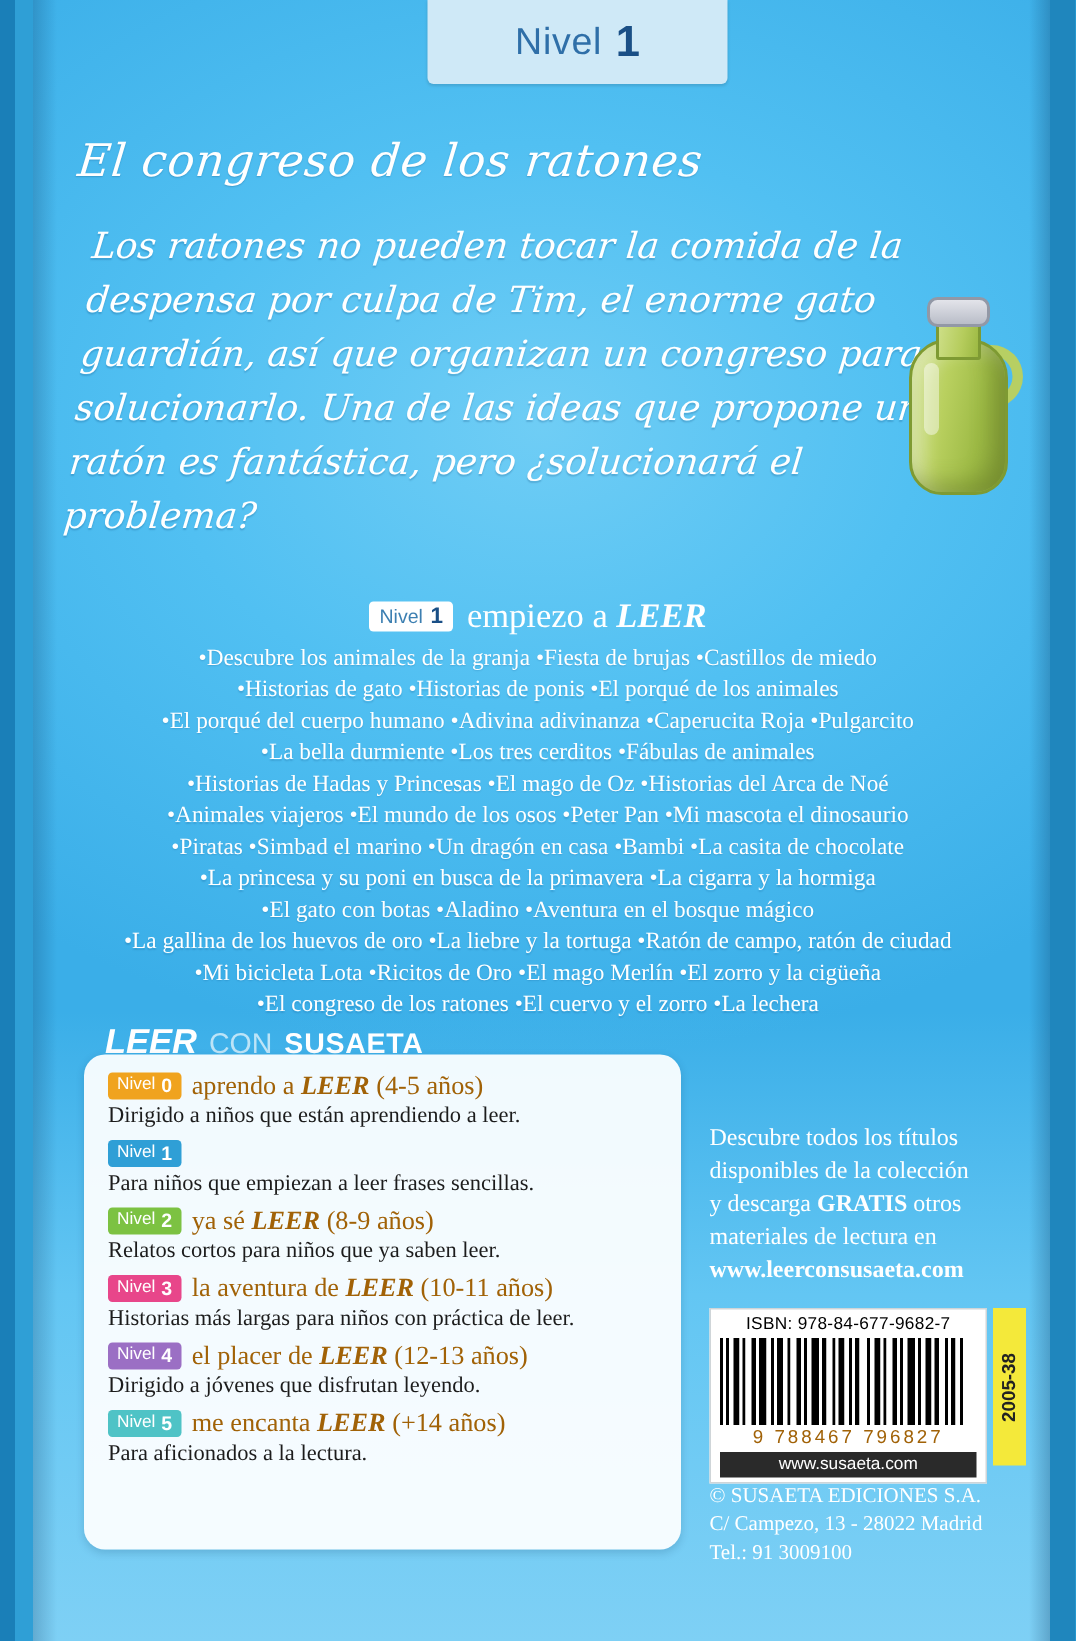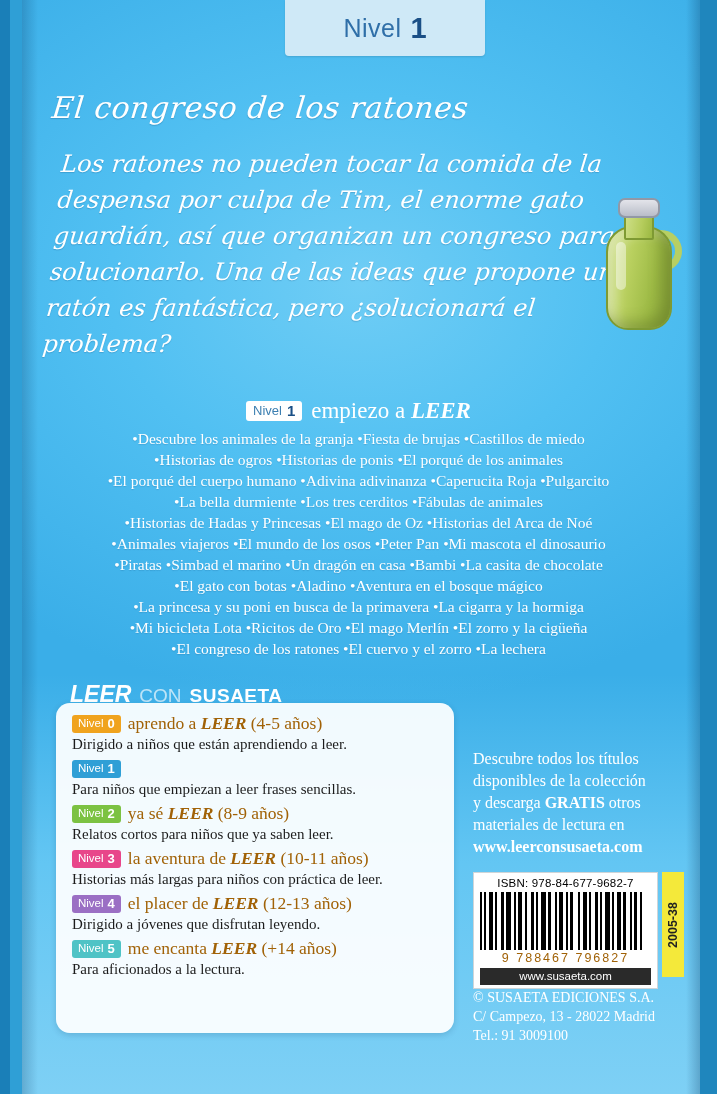--- a/index.html
+++ b/index.html
@@ -427,28 +427,29 @@
       <span class="t-num">1</span>
     </span>
     <span class="txt">
       <span>empiezo a</span>
       <b>LEER</b>
     </span>
   </div>
 
   <div class="titles">
     <div class="row">•Descubre los animales de la granja •Fiesta de brujas •Castillos de miedo</div>
-    <div class="row">•Historias de ogros •Historias de ponis •El porqué de los animales</div>
+    <div class="row">•Historias de gato •Historias de ponis •El porqué de los animales</div>
     <div class="row">•El porqué del cuerpo humano •Adivina adivinanza •Caperucita Roja •Pulgarcito</div>
     <div class="row">•La bella durmiente •Los tres cerditos •Fábulas de animales</div>
     <div class="row">•Historias de Hadas y Princesas •El mago de Oz •Historias del Arca de Noé</div>
     <div class="row">•Animales viajeros •El mundo de los osos •Peter Pan •Mi mascota el dinosaurio</div>
     <div class="row">•Piratas •Simbad el marino •Un dragón en casa •Bambi •La casita de chocolate</div>
+    <div class="row">•La princesa y su poni en busca de la primavera •La cigarra y la hormiga</div>
     <div class="row">•El gato con botas •Aladino •Aventura en el bosque mágico</div>
-    <div class="row">•La princesa y su poni en busca de la primavera •La cigarra y la hormiga</div>
+    <div class="row">•La gallina de los huevos de oro •La liebre y la tortuga •Ratón de campo, ratón de ciudad</div>
     <div class="row">•Mi bicicleta Lota •Ricitos de Oro •El mago Merlín •El zorro y la cigüeña</div>
     <div class="row">•El congreso de los ratones •El cuervo y el zorro •La lechera</div>
   </div>
 
   <div class="leer-head">
     <span class="leer">LEER</span>
     <span class="con">CON</span>
     <span class="susaeta">SUSAETA</span>
   </div>
 

